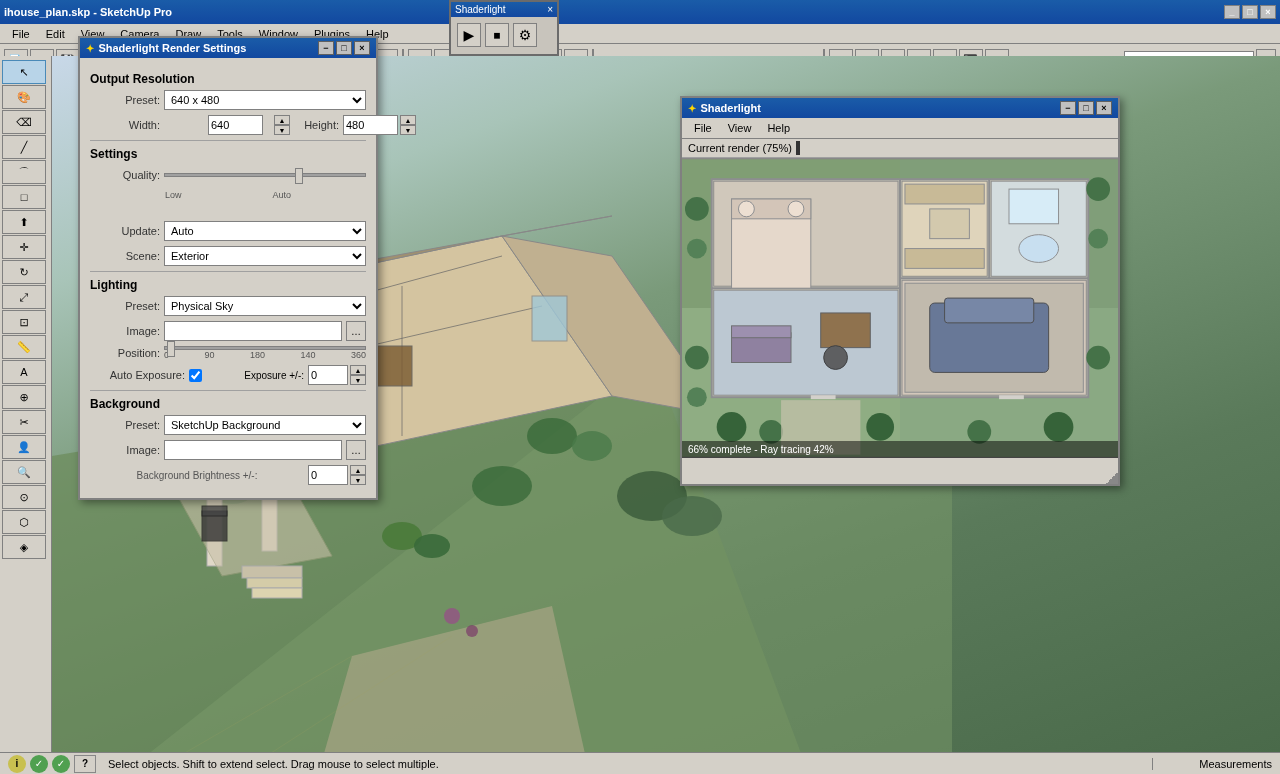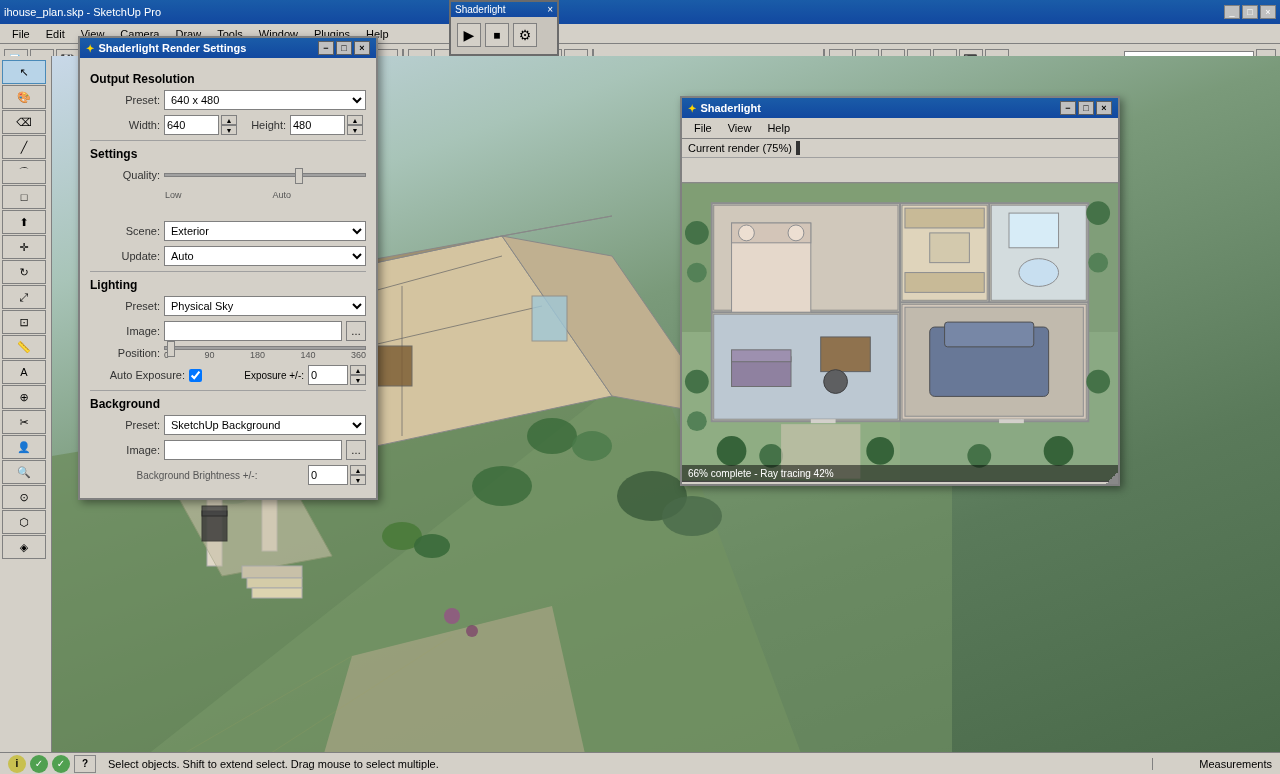--- a/index.html
+++ b/index.html
@@ -17,21 +17,21 @@
     #title-bar {
       width: 100%;
       height: 20px;
       background: linear-gradient(to bottom, #1a5ca8, #1248a0);
       display: flex;
       align-items: center;
       justify-content: space-between;
       padding: 12px 4px;
       color: white;
       font-size: 11px;
-      font-weight: normal;
+      font-weight: bold;
     }
     #title-bar-buttons {
       display: flex;
       gap: 2px;
     }
     .title-btn {
       width: 16px;
       height: 14px;
       background: #c0c0c0;
       border: 1px solid #808080;
@@ -363,21 +363,20 @@
       height: 14px;
       background: #333;
       margin-left: 4px;
     }
     #render-image-area {
       width: 100%;
       height: 300px;
       background: #888;
       position: relative;
       overflow: hidden;
-      margin-top: 24px;
     }
     #render-progress-bar {
       position: absolute;
       bottom: 0;
       left: 0;
       right: 0;
       padding: 3px 6px;
       background: rgba(0,0,0,0.5);
       color: white;
       font-size: 10px;
@@ -627,21 +626,21 @@
       <span class="form-label">Preset:</span>
       <select class="form-select">
         <option>640 x 480</option>
         <option>800 x 600</option>
         <option>1024 x 768</option>
         <option>1920 x 1080</option>
       </select>
     </div>
     <div class="form-row">
       <span class="form-label">Width:</span>
-      <div style="display:flex;align-items:center;gap:2px;">
+      <div style="display:flex;align-items:center;gap:11px;margin-left:44px;">
         <input class="form-input" type="text" value="640" style="">
         <div class="spinner-group">
           <div class="spinner-btn">▲</div>
           <div class="spinner-btn">▼</div>
         </div>
       </div>
       <span class="form-label" style="width:45px;text-align:right;">Height:</span>
       <div style="display:flex;align-items:center;gap:2px;">
         <input class="form-input" type="text" value="480" style="">
         <div class="spinner-group">
@@ -661,31 +660,31 @@
           <div class="slider-thumb" style="left:65%;"></div>
         </div>
       </div>
     </div>
     <div style="display:flex;justify-content:space-between;padding:0 75px 21px 75px;font-size:9px;color:#555;">
       <span>Low</span>
       <span>Auto</span>
     </div>
 
     <div class="form-row">
+      <span class="form-label">Update:</span>
+      <select class="form-select">
+        <option selected="">Auto</option>
+        <option>Manual</option>
+      </select>
+    </div>
+    <div class="form-row">
       <span class="form-label">Scene:</span>
       <select class="form-select">
         <option selected="">Exterior</option>
         <option>Interior</option>
-      </select>
-    </div>
-    <div class="form-row">
-      <span class="form-label">Update:</span>
-      <select class="form-select">
-        <option selected="">Auto</option>
-        <option>Manual</option>
       </select>
     </div>
 
     <div class="divider"></div>
 
     <div class="section-header">Lighting</div>
     <div class="form-row">
       <span class="form-label">Preset:</span>
       <select class="form-select">
         <option selected="">Physical Sky</option>

